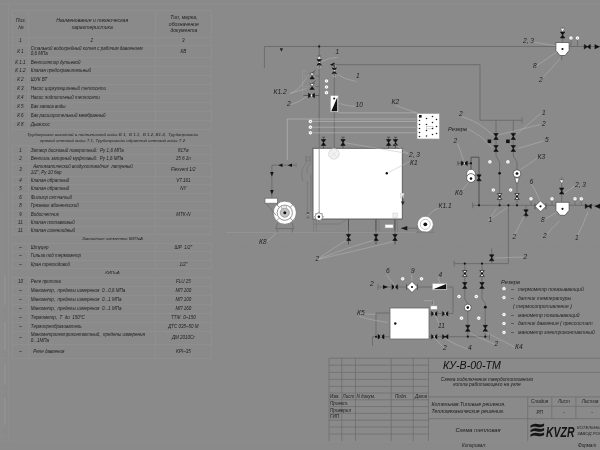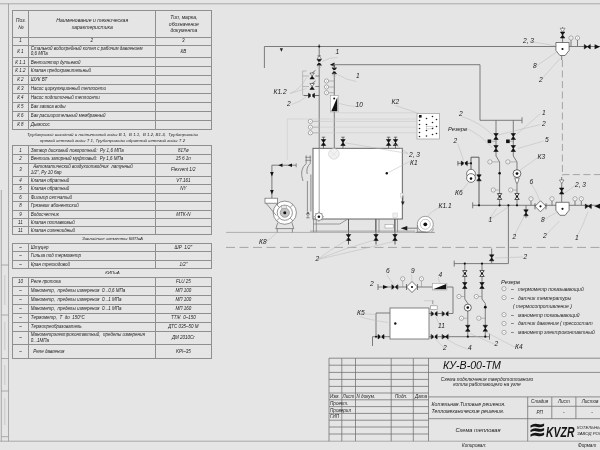--- a/index.html
+++ b/index.html
@@ -1,14 +1,14 @@
 <!DOCTYPE html>
 <html><head><meta charset="utf-8"><style>
 html,body{margin:0;padding:0;}
-#page{position:relative;width:600px;height:450px;background:#e5e5e5;font-family:"Liberation Sans",sans-serif;overflow:hidden;filter:grayscale(1);}
+#page{position:relative;width:600px;height:450px;background:#0ea5e9;font-family:"Liberation Sans",sans-serif;overflow:hidden;filter:grayscale(1);}
 #tbl{position:absolute;left:12px;top:10px;width:200px;border-collapse:collapse;table-layout:fixed;
  font-style:italic;color:#1d1d1d;}
 #tbl td{border:0.6px solid #8f8f8f;padding:0 1px 0 2px;font-size:4.5px;line-height:1.25;overflow:hidden;vertical-align:middle;}
 #tbl td.c{text-align:center;padding:0 0.5px;}
 #tbl td.hd{text-align:center;font-size:5.1px;line-height:1.35;}
 #tbl td.m{border-left:none;border-right:none;text-align:center;font-size:4.4px;}
 .lbl{font-style:italic;fill:#222;font-size:6.6px;font-family:"Liberation Sans",sans-serif;}
 .lbl2{font-style:italic;fill:#222;font-size:5.8px;font-family:"Liberation Sans",sans-serif;}
 .leg{font-style:italic;fill:#1f1f1f;font-size:5px;font-family:"Liberation Sans",sans-serif;}
 #tt{position:absolute;font-style:italic;color:#111;}

